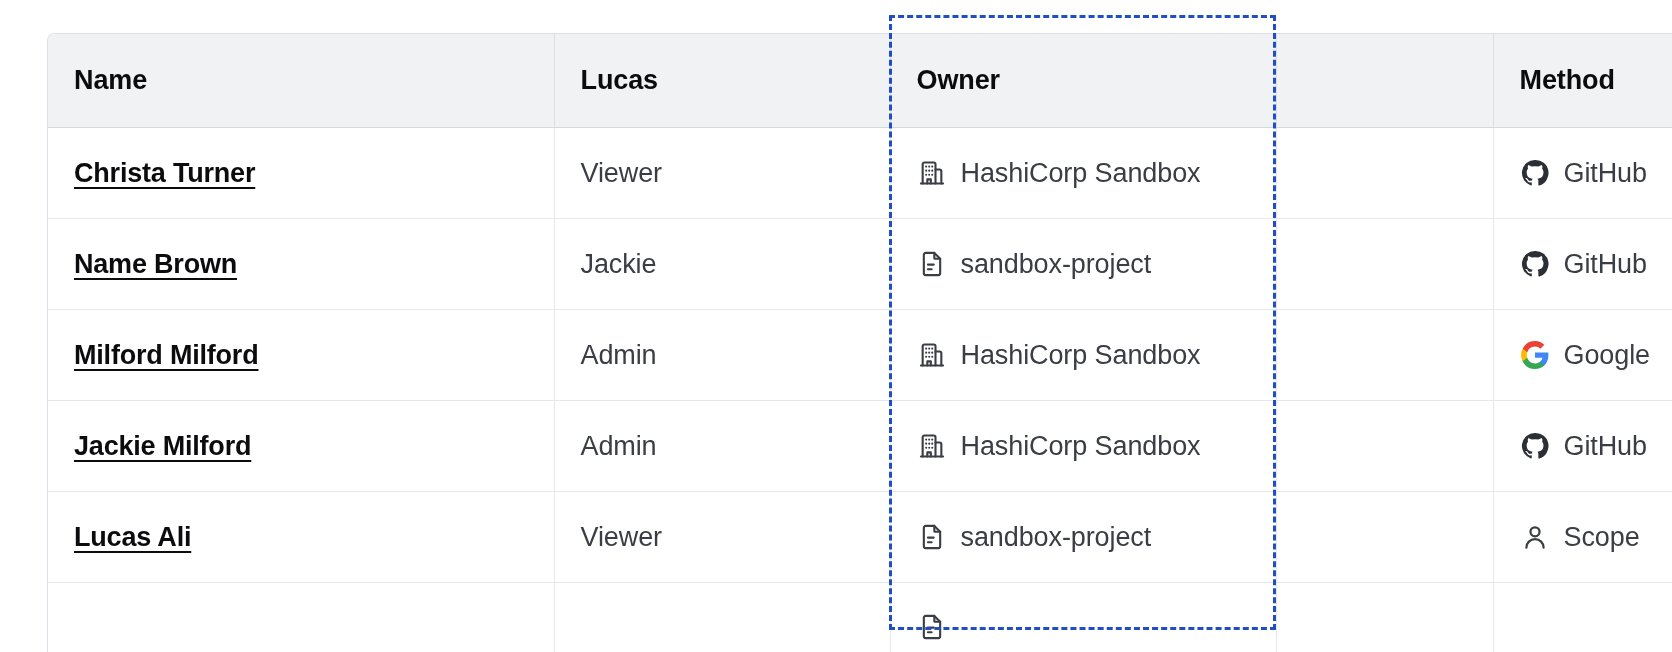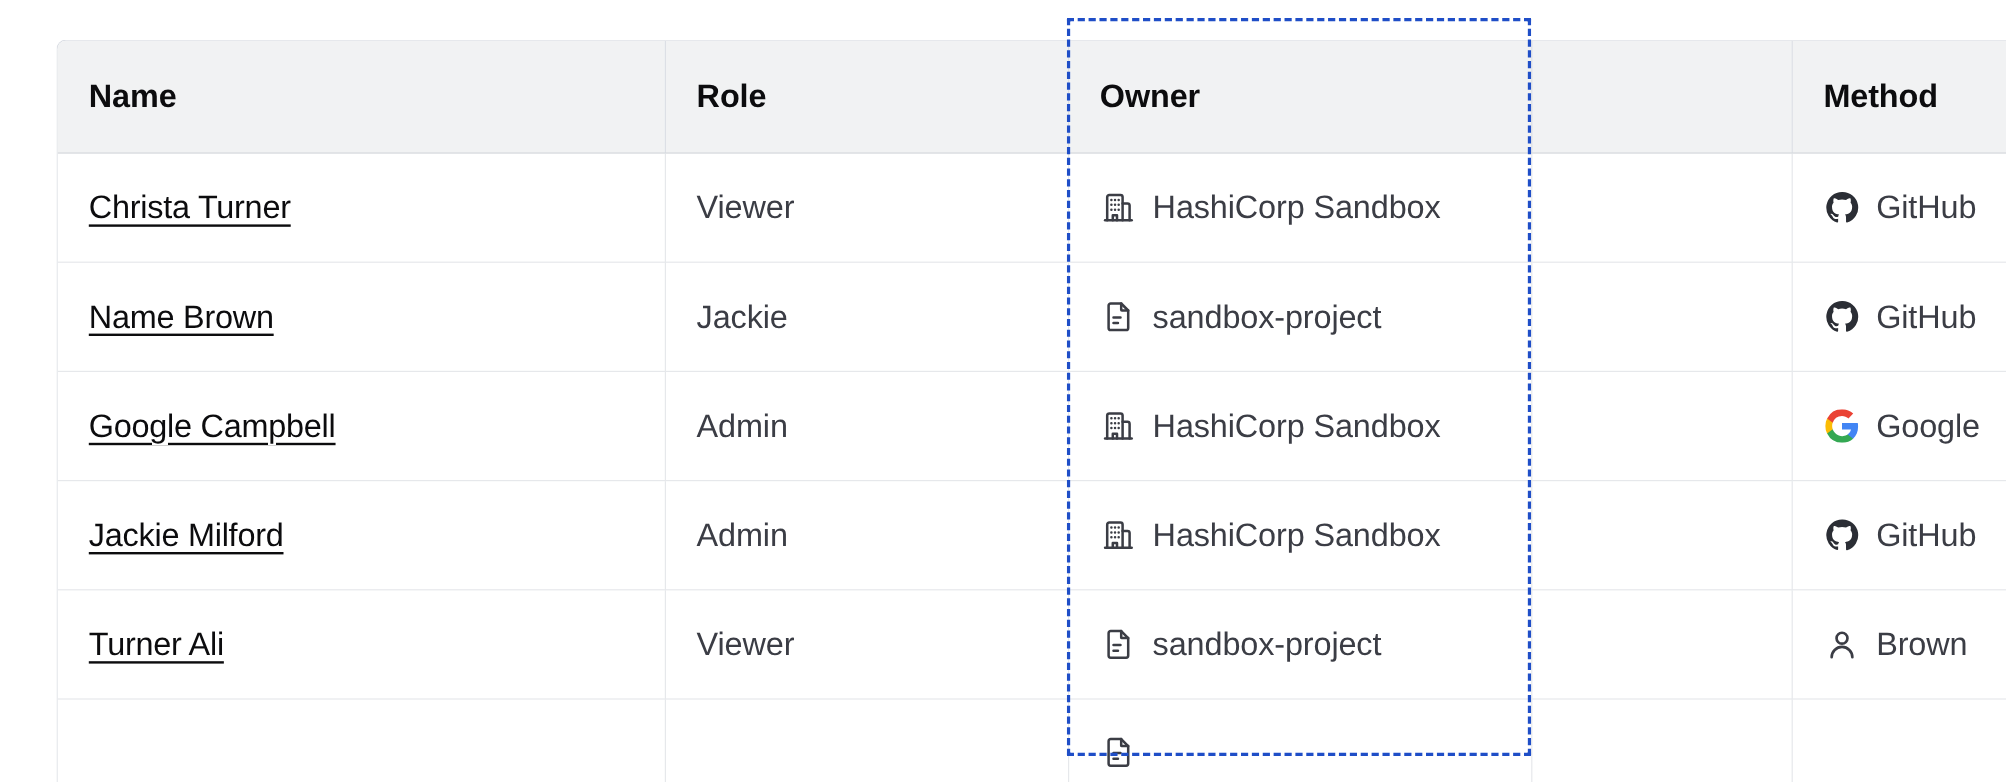--- a/index.html
+++ b/index.html
@@ -76,21 +76,21 @@
     color: #3b3d45;
     font-size: 27px;
     white-space: nowrap;
     letter-spacing: -0.1px;
   }
   tbody td.last-col { border-right: none; }
   tbody tr.partial td { height: 88px; }
 
   .name-link {
     color: #0c0c0e;
-    font-weight: 400;
+    font-weight: 700;
     text-decoration: underline;
     text-underline-offset: 5px;
     text-decoration-thickness: 2px;
     cursor: pointer;
     font-size: 27px;
     letter-spacing: -0.2px;
   }
 
   .cell-flex {
     display: flex;
@@ -131,21 +131,21 @@
         <col class="c-name">
           <col class="c-role">
           <col class="c-scope">
           <col class="c-blank">
           <col class="c-method">
       </colgroup>
 
       <thead>
         <tr>
           <th>Name</th>
-          <th>Role</th>
+          <th>Lucas</th>
           <th>Owner</th>
           <th></th>
           <th class="last-col">Method</th>
         </tr>
       </thead>
 
       <tbody>
 
         <tr>
           <td>
@@ -204,21 +204,21 @@
                   <path d="M12 .8a11.2 11.2 0 0 0-3.54 21.83c.56.1.77-.24.77-.54v-2.1c-3.12.68-3.78-1.3-3.78-1.3-.51-1.3-1.25-1.65-1.25-1.65-1.02-.7.08-.68.08-.68 1.13.08 1.72 1.16 1.72 1.16 1 1.72 2.63 1.22 3.27.94.1-.73.39-1.22.71-1.5-2.49-.28-5.11-1.25-5.11-5.56 0-1.23.44-2.23 1.16-3.02-.12-.29-.5-1.44.11-3 0 0 .95-.3 3.1 1.15a10.7 10.7 0 0 1 5.64 0c2.15-1.45 3.1-1.15 3.1-1.15.61 1.56.23 2.71.11 3 .72.79 1.16 1.79 1.16 3.02 0 4.32-2.63 5.27-5.13 5.55.4.35.76 1.04.76 2.1v3.12c0 .3.2.65.78.54A11.2 11.2 0 0 0 12 .8z"></path>
                 </svg>
               </span>
               <span class="txt">GitHub</span>
             </span>
           </td>
         </tr>
 
         <tr>
           <td>
-            <span class="name-link">Google Campbell</span>
+            <span class="name-link">Milford Milford</span>
           </td>
           <td>Admin</td>
           <td>
             <span class="cell-flex">
               <span class="ico">
                 <svg width="28" height="28" viewBox="0 0 24 24" fill="none" stroke="#3b3d45" stroke-width="1.8" stroke-linecap="round" stroke-linejoin="round">
                   <path d="M4 21V4.5A1.5 1.5 0 0 1 5.5 3h8A1.5 1.5 0 0 1 15 4.5V21"></path>
                   <path d="M15 9h3.5A1.5 1.5 0 0 1 20 10.5V21"></path>
                   <path d="M2.5 21h19"></path>
                   <path d="M8 21v-3.5h3V21"></path>
@@ -271,21 +271,21 @@
                   <path d="M12 .8a11.2 11.2 0 0 0-3.54 21.83c.56.1.77-.24.77-.54v-2.1c-3.12.68-3.78-1.3-3.78-1.3-.51-1.3-1.25-1.65-1.25-1.65-1.02-.7.08-.68.08-.68 1.13.08 1.72 1.16 1.72 1.16 1 1.72 2.63 1.22 3.27.94.1-.73.39-1.22.71-1.5-2.49-.28-5.11-1.25-5.11-5.56 0-1.23.44-2.23 1.16-3.02-.12-.29-.5-1.44.11-3 0 0 .95-.3 3.1 1.15a10.7 10.7 0 0 1 5.64 0c2.15-1.45 3.1-1.15 3.1-1.15.61 1.56.23 2.71.11 3 .72.79 1.16 1.79 1.16 3.02 0 4.32-2.63 5.27-5.13 5.55.4.35.76 1.04.76 2.1v3.12c0 .3.2.65.78.54A11.2 11.2 0 0 0 12 .8z"></path>
                 </svg>
               </span>
               <span class="txt">GitHub</span>
             </span>
           </td>
         </tr>
 
         <tr>
           <td>
-            <span class="name-link">Turner Ali</span>
+            <span class="name-link">Lucas Ali</span>
           </td>
           <td>Viewer</td>
           <td>
             <span class="cell-flex">
               <span class="ico">
                 <svg width="28" height="28" viewBox="0 0 24 24" fill="none" stroke="#3b3d45" stroke-width="1.8" stroke-linecap="round" stroke-linejoin="round">
                   <path d="M14 2.5H6.5A1.5 1.5 0 0 0 5 4v16a1.5 1.5 0 0 0 1.5 1.5h11A1.5 1.5 0 0 0 19 20V7.5L14 2.5z"></path>
                   <path d="M14 2.5V7a.5.5 0 0 0 .5.5H19"></path>
                   <path d="M8.5 12.5h5M8.5 16.5h3.2"></path>
                 </svg>
@@ -295,21 +295,21 @@
           </td>
           <td></td>
           <td class="last-col">
             <span class="cell-flex">
               <span class="ico">
                 <svg width="28" height="28" viewBox="0 0 24 24" fill="none" stroke="#3b3d45" stroke-width="1.9" stroke-linecap="round" stroke-linejoin="round">
                   <circle cx="12" cy="7.6" r="3.9"></circle>
                   <path d="M4.6 21.2a7.4 7.4 0 0 1 14.8 0"></path>
                 </svg>
               </span>
-              <span class="txt">Brown</span>
+              <span class="txt">Scope</span>
             </span>
           </td>
         </tr>
 
         <tr class="partial">
           <td>
             <span class="name-link"></span>
           </td>
           <td></td>
           <td>

